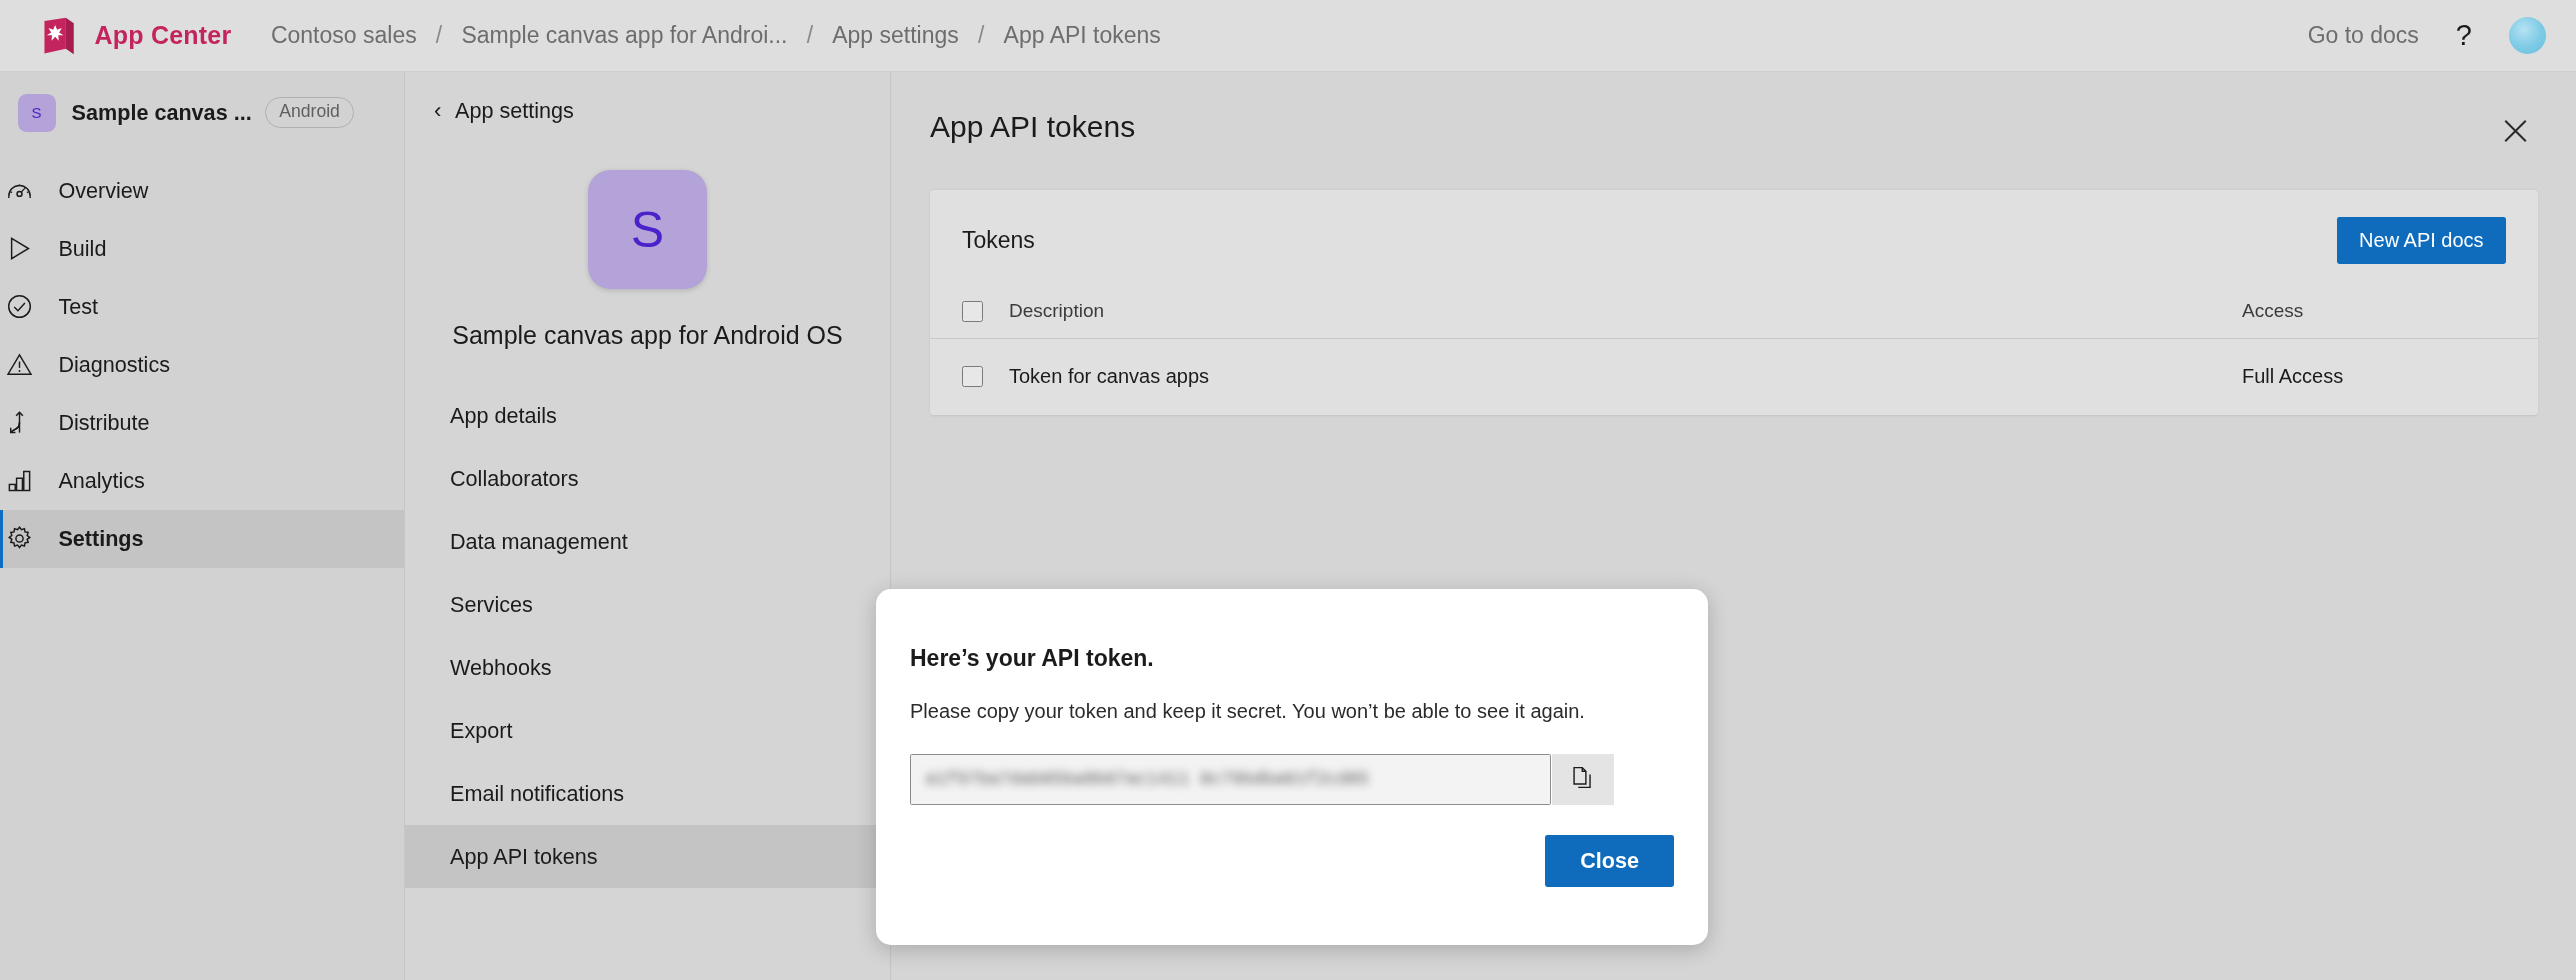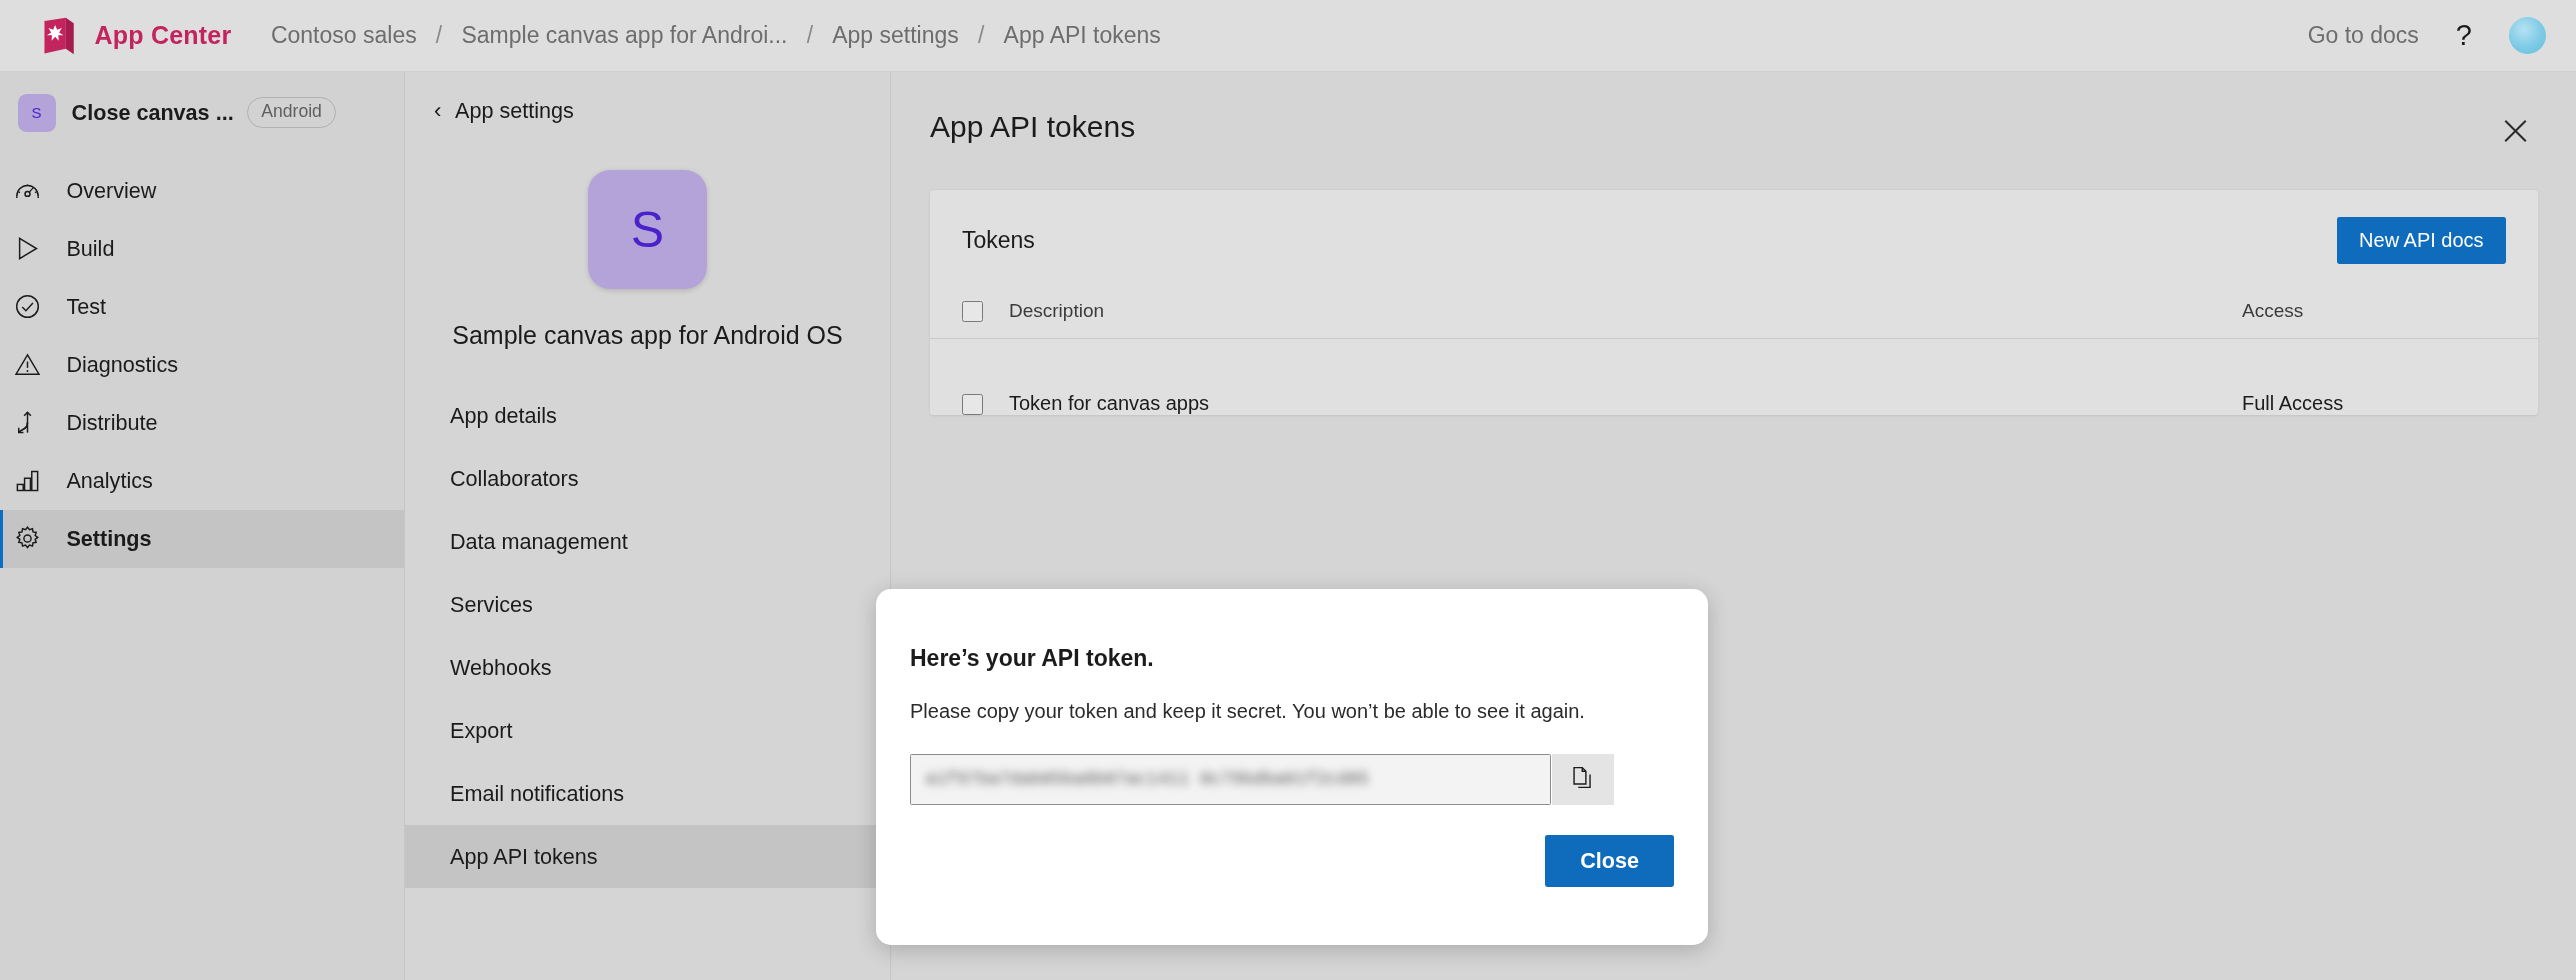--- a/index.html
+++ b/index.html
@@ -57,21 +57,21 @@
     font-size: 21.6px; font-weight: bold; color: #1b1b1b;
     margin-left: 16px; white-space: nowrap;
   }
   .os-pill {
     margin-left: 13.6px; border: 0.8px solid #b0b0b0; border-radius: 17.6px;
     padding: 3.2px 13px 4.8px; font-size: 17.6px; color: #5f5f5f; white-space: nowrap;
   }
   .nav-list { margin-top: 30px; }
   .nav-item {
     display: flex; align-items: center; height: 58px;
-    padding-left: 10px; cursor: pointer; position: relative;
+    padding-left: 2px; cursor: pointer; position: relative;
   }
   .nav-item.active { background: #c4c4c4; }
   .nav-item.active::before {
     content: ""; position: absolute; left: 0; top: 0; bottom: 0;
     width: 3.2px; background: #0d6dc4;
   }
   .nav-ico { width: 34px; display: flex; justify-content: center; flex: none; }
   .nav-label { font-size: 21.6px; color: #1b1b1b; margin-left: 22.4px; }
   .nav-item.active .nav-label { font-weight: bold; }
 
@@ -135,21 +135,21 @@
     margin-left: auto; background: #0f6cbd; color: #fff;
     border: none; border-radius: 2.4px; font-size: 20px;
     padding: 12px 22.4px; cursor: pointer;
     font-family: "Liberation Sans", sans-serif;
   }
 
   .tbl-head, .tbl-row {
     display: flex; align-items: center; padding: 0 32px;
   }
   .tbl-head { height: 53px; }
-  .tbl-row { height: 77px; border-top: 0.8px solid #c9c9c9; align-items: flex-end; }
+  .tbl-row { height: 77px; border-top: 0.8px solid #c9c9c9; }
   .cb {
     width: 21px; height: 21px; border: 1.6px solid #7a7a7a; border-radius: 2.4px;
     background: #e7e7e7; flex: none; cursor: pointer;
   }
   .col-desc { margin-left: 26px; flex: 1; font-size: 19px; color: #3b3b3b; }
   .tbl-row .col-desc { font-size: 20px; color: #1b1b1b; }
   .col-access { width: 264px; font-size: 19px; color: #3b3b3b; }
   .tbl-row .col-access { font-size: 20px; color: #1b1b1b; }
 
   
@@ -212,21 +212,21 @@
   <div class="top-right">
     <span class="go-docs">Go to docs</span>
     <span class="help-q">?</span>
     <span class="avatar"></span>
   </div>
 </div>
 
 <div id="leftnav">
   <div class="app-head">
     <span class="app-badge">S</span>
-    <span class="app-title">Close canvas ...</span>
+    <span class="app-title">Sample canvas ...</span>
     <span class="os-pill">Android</span>
   </div>
 
   <div class="nav-list">
 
     <div class="nav-item">
       <span class="nav-ico">
         <svg width="27" height="27" viewBox="0 0 24 24" fill="none" stroke="#1b1b1b" stroke-width="1.3">
           <path d="M2.5 17 A9.5 9.5 0 0 1 21.5 17"></path>
           <circle cx="12" cy="15" r="2.2"></circle>

